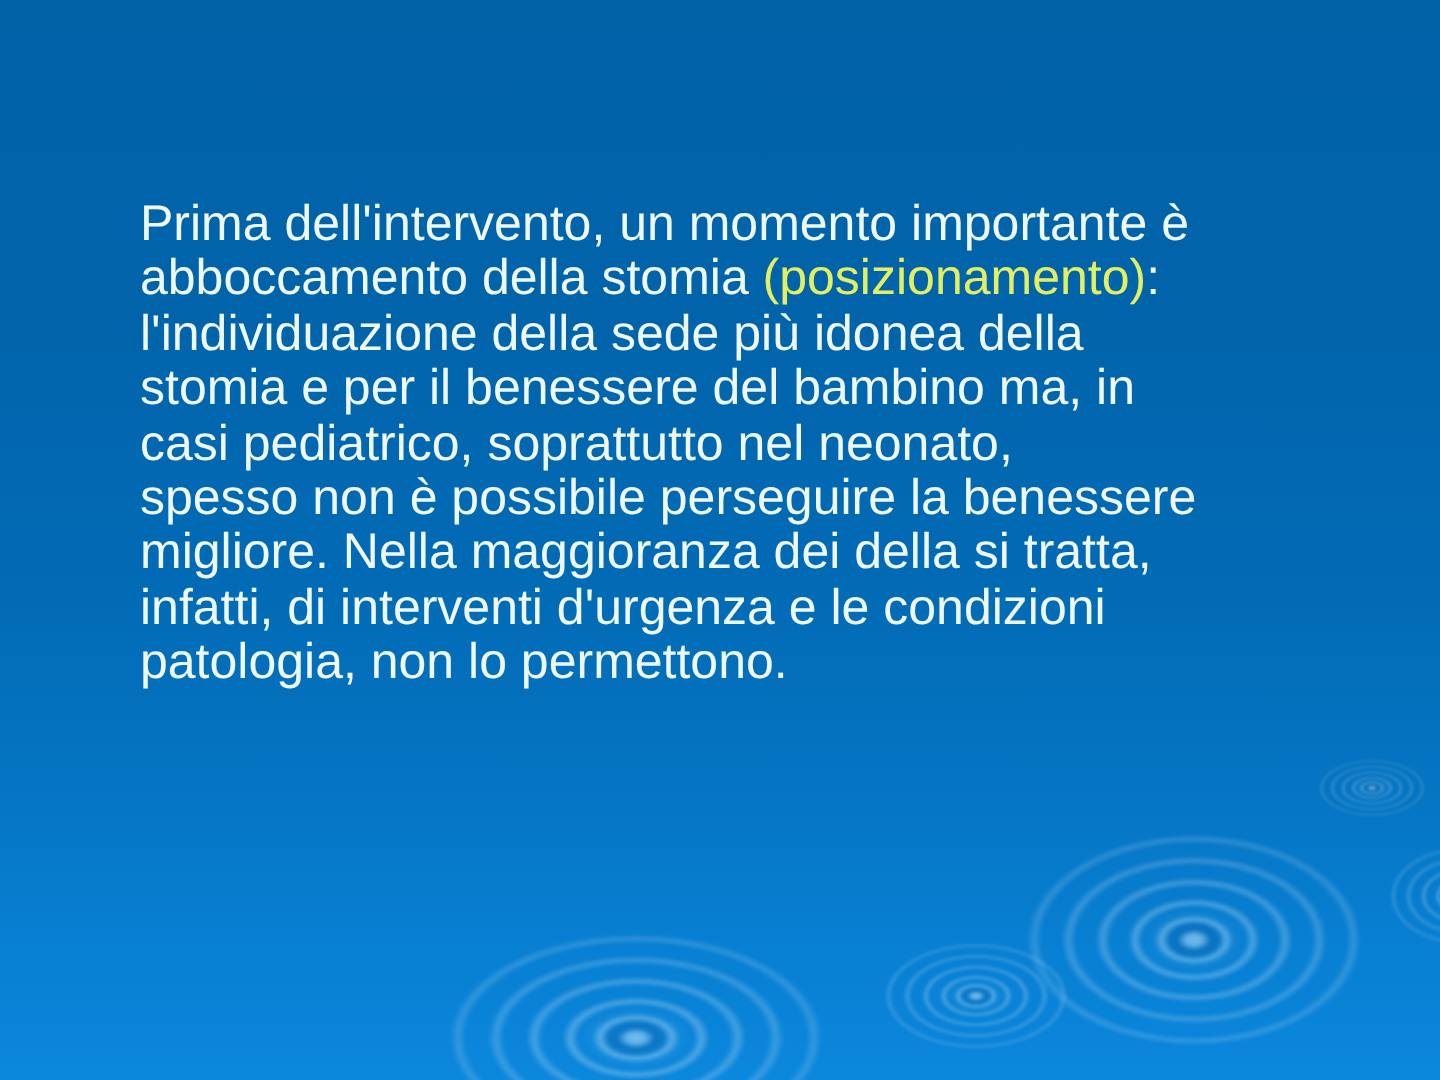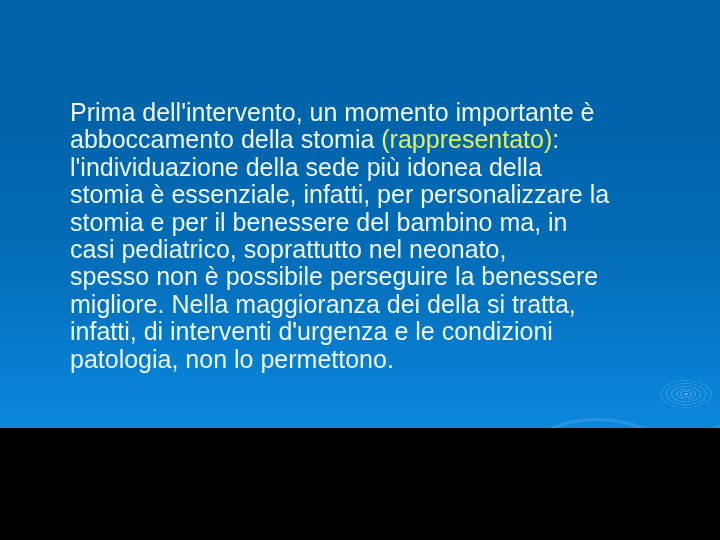--- a/index.html
+++ b/index.html
@@ -3,21 +3,21 @@
 <meta charset="utf-8">
 <style>
   html, body {
     margin: 0;
     padding: 0;
     background: #000;
   }
   .slide {
     position: relative;
     width: 720px;
-    height: 428px;
+    height: 540px;
     overflow: hidden;
     background: linear-gradient(180deg,
       #0162a8 0%,
       #0164ab 30%,
       #026bb6 55%,
       #0574c2 72%,
       #0880d3 88%,
       #0b87dc 100%);
     font-family: "Liberation Sans", "DejaVu Sans", sans-serif;
   }
@@ -67,23 +67,22 @@
 <div class="slide">
 
   <div class="ripple ripple-small-right"></div>
   <div class="ripple ripple-large"></div>
   <div class="ripple ripple-bottom-center"></div>
   <div class="ripple ripple-medium"></div>
   <div class="ripple ripple-edge-right"></div>
 
   <div class="textblock">
     <div class="line">Prima dell'intervento, un momento importante è</div>
-    <div class="line"><span>abboccamento della stomia </span><span class="hl">(rappresentato)</span><span>:</span></div>
+    <div class="line"><span>abboccamento della stomia </span><span class="hl">(posizionamento)</span><span>:</span></div>
     <div class="line">l'individuazione della sede più idonea della</div>
-    <div class="line">stomia è essenziale, infatti, per personalizzare la</div>
     <div class="line">stomia e per il benessere del bambino ma, in</div>
     <div class="line">casi pediatrico, soprattutto nel neonato,</div>
     <div class="line">spesso non è possibile perseguire la benessere</div>
     <div class="line">migliore. Nella maggioranza dei della si tratta,</div>
     <div class="line">infatti, di interventi d'urgenza e le condizioni</div>
     <div class="line">patologia, non lo permettono.</div>
   </div>
 
 </div>
 

